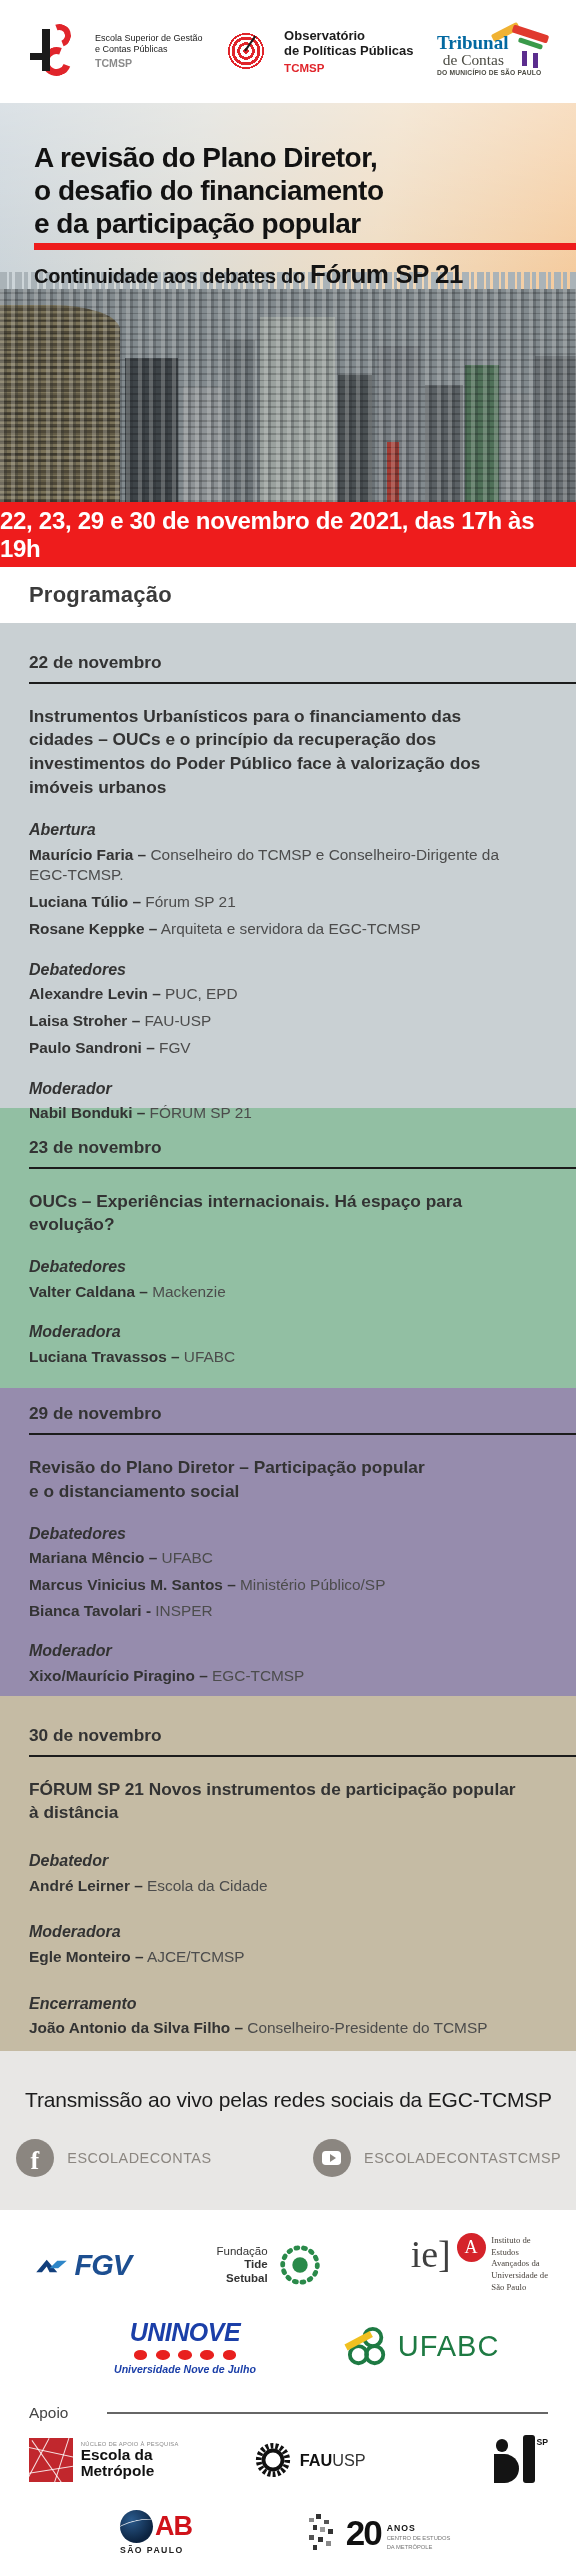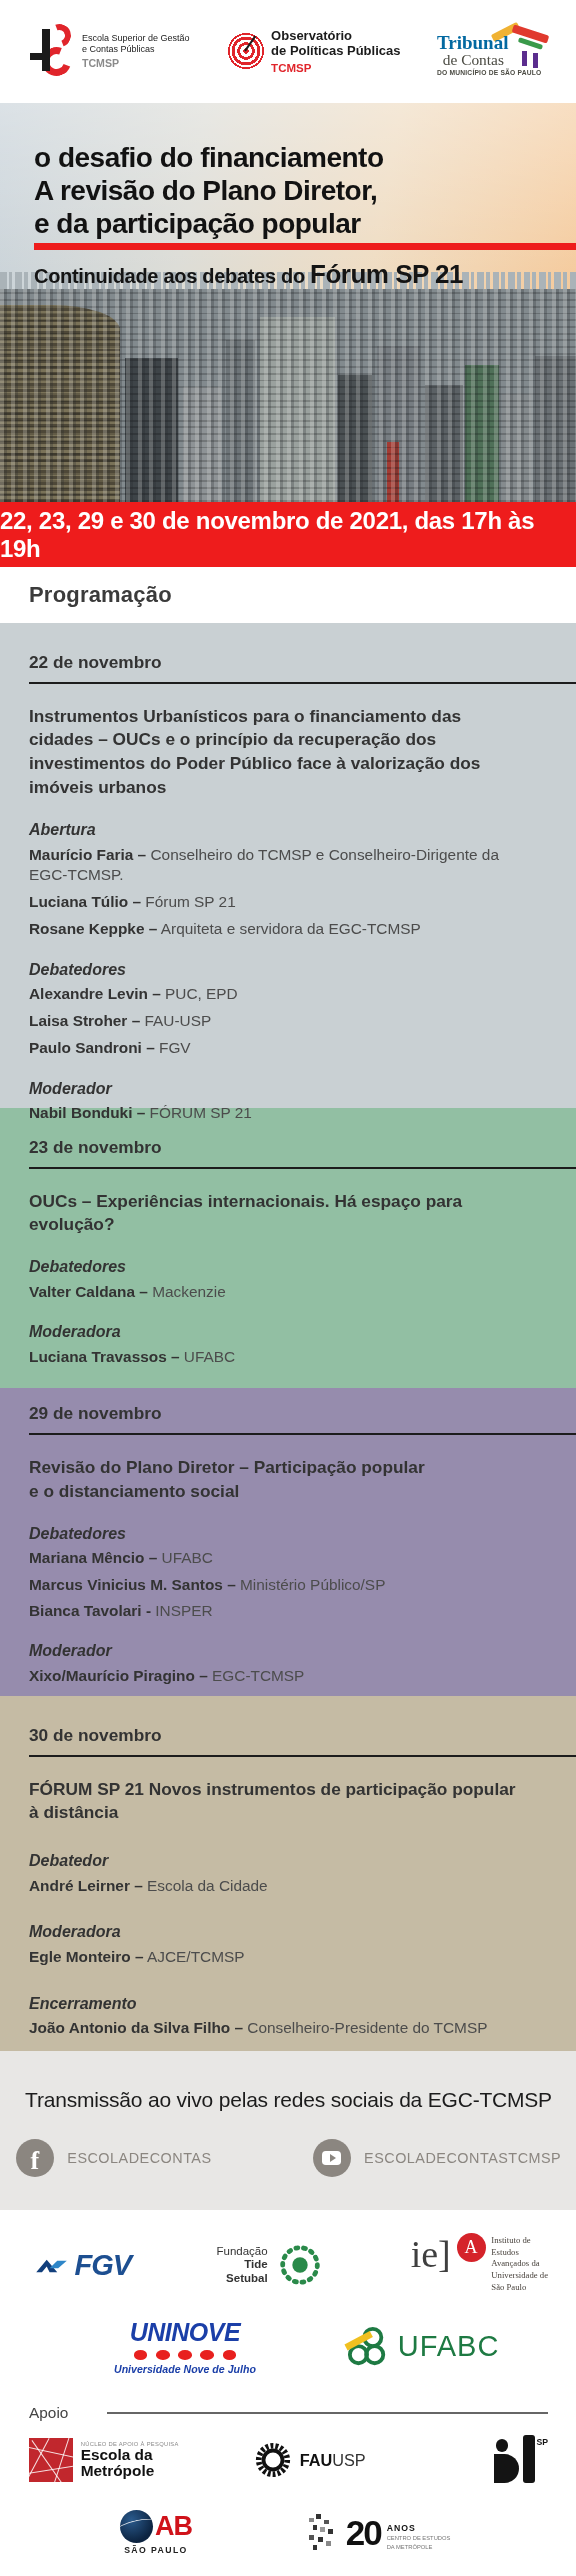--- a/index.html
+++ b/index.html
@@ -2,21 +2,21 @@
 <html lang="pt" style="--red: #ee1c1c; --section-gray: #c9d0d3; --section-green: #92bfa3; --section-purple: #968cad; --section-tan: #c5bba4; --band-gray: #e8e7e5;"><head>
 <meta charset="utf-8">
 <style>
   html,body{margin:0;padding:0;background:#fff;}
   .page{width:577px;height:2576px;margin:0 auto;background:#fff;position:relative;
         font-family:"Liberation Sans","DejaVu Sans",sans-serif;overflow:hidden;}
 
   
   .hdr{height:103px;background:#fff;display:flex;align-items:center;justify-content:space-between;
        padding:0 27px;box-sizing:border-box;}
-  .logo{display:flex;align-items:center;gap:5px;}
+  .logo{display:flex;align-items:center;gap:18px;}
   
   .egc-mark{width:50px;height:56px;position:relative;flex:none;}
   .egc-vbar{position:absolute;left:15.4px;top:5.8px;width:7.7px;height:42px;background:#1b1b1b;}
   .egc-hbar{position:absolute;left:2.9px;top:29px;width:14.4px;height:7.7px;background:#1b1b1b;}
   .egc-g{position:absolute;left:21px;top:0;width:23px;height:23px;border:6.7px solid #e0252b;
          border-radius:50%;border-left-color:transparent;border-bottom-color:transparent;
          transform:rotate(24deg);box-sizing:border-box;}
   .egc-c{position:absolute;left:15.4px;top:23px;width:29px;height:29px;border:7.7px solid #e0252b;
          border-radius:50%;border-right-color:transparent;transform:rotate(-24deg);box-sizing:border-box;}
   .egc-txt{font-size:9px;line-height:1.22;color:#222;}
@@ -153,21 +153,21 @@
   .fau{display:flex;align-items:center;gap:7.7px;margin-right:53px;}
   .fau-txt .b{font-weight:bold;font-size:16.3px;color:#111;}
   .fau-txt .r{font-size:16.3px;color:#333;}
   
   .iab{position:relative;width:54px;height:50px;}
   .iab-dot{position:absolute;left:1.9px;top:3.8px;width:12.5px;height:12.5px;border-radius:50%;background:#141414;}
   .iab-blob{position:absolute;left:0px;top:19px;width:25px;height:29px;background:#141414;border-radius:0 15.4px 15.4px 0;}
   .iab-bar{position:absolute;left:29px;top:0;width:12.5px;height:48px;background:#141414;border-radius:2.9px;}
   .iab-sp{position:absolute;right:0;top:1.9px;font-size:8.7px;font-weight:bold;color:#141414;}
   
-  .oab{margin-left:91px;text-align:center;}
+  .oab{margin-left:91px;}
   .oab-top{display:flex;align-items:center;justify-content:center;gap:1.9px;}
   .oab-globe{width:33px;height:33px;border-radius:50%;background:radial-gradient(circle at 35% 30%,#2a5a8c,#0c2340 70%);
              position:relative;overflow:hidden;}
   .oab-globe:after{content:"";position:absolute;left:-3.8px;top:9.6px;width:42px;height:13.5px;border-top:1.4px solid rgba(255,255,255,.8);
                    border-radius:50%;transform:rotate(-12deg);}
   .oab-ab{font-weight:bold;font-size:27px;color:#d0121a;letter-spacing:-1px;}
   .oab-sub{font-size:8.7px;font-weight:bold;color:#222;letter-spacing:1.4px;margin-top:1.9px;}
   
   .cem{display:flex;align-items:center;gap:5.8px;margin-left:115px;}
   .cem-px{width:33px;height:38px;position:relative;}
@@ -227,22 +227,22 @@
       <div class="bld b4"></div>
         <div class="bld b5"></div>
         <div class="bld b6"></div>
       <div class="bld b7"></div>
         <div class="bld b8"></div>
         <div class="bld b9"></div>
       <div class="bld b10"></div>
         <div class="bld b11"></div>
     </div>
     <div class="hero-title">
+      <div>A revisão do Plano Diretor,</div>
       <div>o desafio do financiamento</div>
-      <div>A revisão do Plano Diretor,</div>
       <div>e da participação popular</div>
     </div>
     <div class="hero-rule"></div>
     <div class="hero-sub"><span>Continuidade aos debates do </span><span class="em">Fórum SP 21</span></div>
   </div>
 
   <div class="datebar">
     <span>22, 23, 29 e 30 de novembro de 2021, das 17h às 19h</span>
   </div>
 

